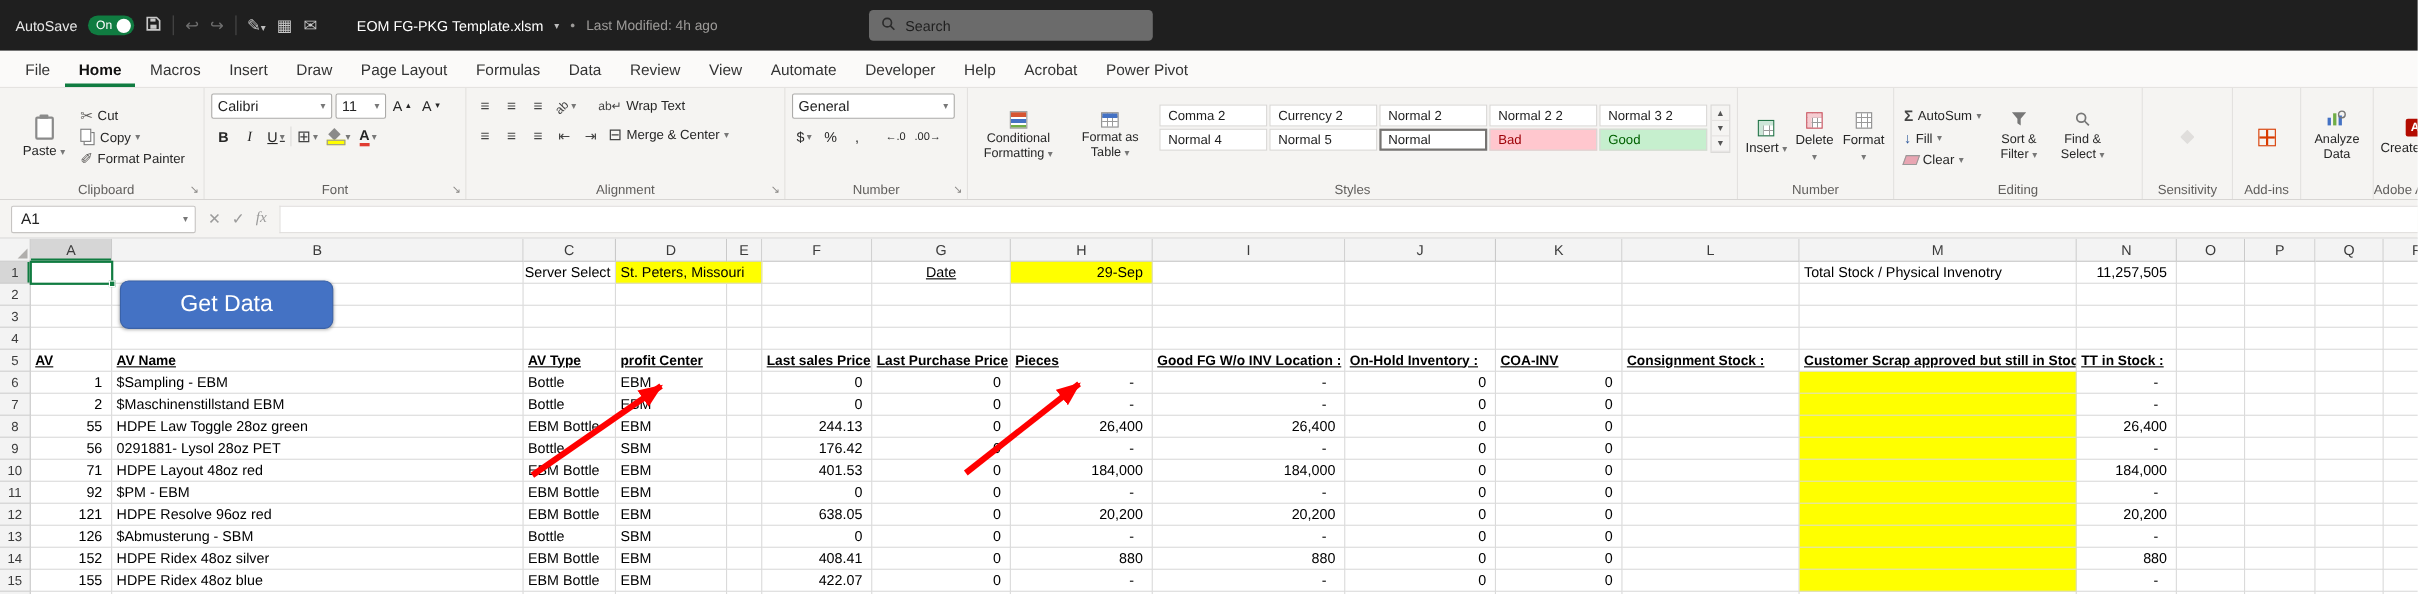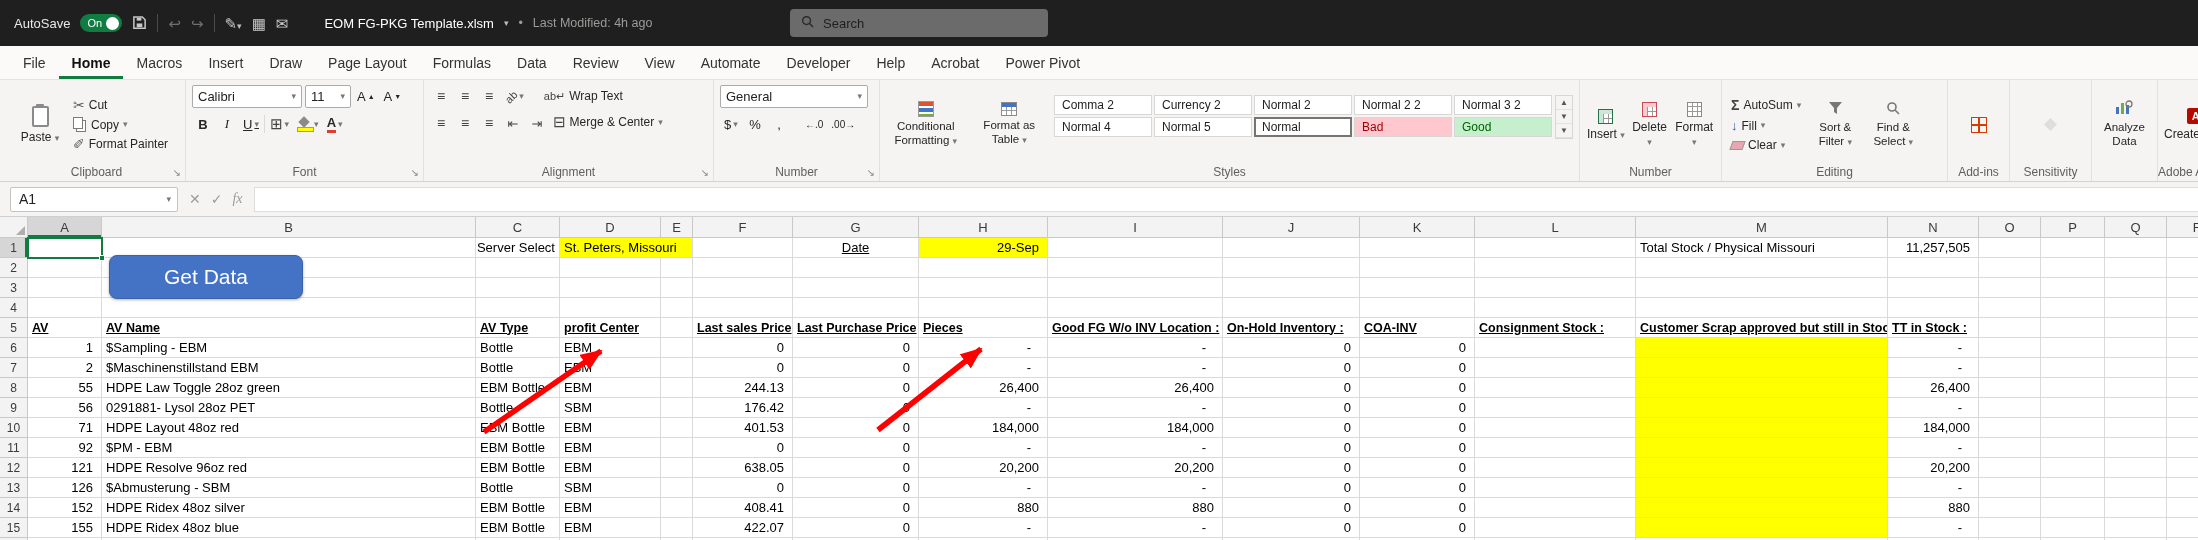--- a/index.html
+++ b/index.html
@@ -416,32 +416,32 @@
         <svg width="14" height="14" viewBox="0 0 14 14">
             <circle cx="6" cy="6" r="4" fill="none" stroke="#777" stroke-width="1.6"></circle>
             <line x1="9" y1="9" x2="13" y2="13" stroke="#777" stroke-width="1.6"></line>
           </svg>
       </span>
       <span class="two"><span>Find &amp;</span><br><span>Select</span> <span class="dd">▾</span></span>
     </div>
     <span class="grp-label">Editing</span>
   </div>
 
+  <div class="grp" style="width:82px;justify-content:center;align-items:center">
+    <div class="bigbtn" style="opacity:.55">
+      <span class="i-sens"></span>
+    </div>
+    <span class="grp-label">Sensitivity</span>
+  </div>
+
   <div class="grp" style="width:62px;justify-content:center;align-items:center">
     <div class="bigbtn">
       <span class="i-addins"></span>
     </div>
     <span class="grp-label">Add-ins</span>
-  </div>
-
-  <div class="grp" style="width:82px;justify-content:center;align-items:center">
-    <div class="bigbtn" style="opacity:.55">
-      <span class="i-sens"></span>
-    </div>
-    <span class="grp-label">Sensitivity</span>
   </div>
 
   <div class="grp" style="width:66px;justify-content:center;align-items:center">
     <div class="bigbtn">
       <span>
         <svg width="18" height="15" viewBox="0 0 18 15">
             <rect x="1" y="7" width="3" height="7" fill="#4472C4"></rect>
             <rect x="6" y="3" width="3" height="11" fill="#70AD47"></rect>
             <rect x="11" y="5" width="3" height="9" fill="#4472C4"></rect>
             <circle cx="14" cy="4" r="3" fill="none" stroke="#777" stroke-width="1.3"></circle>
@@ -501,21 +501,21 @@
       <div class="cell" style="width: 374px;"></div>
       <div class="cell r" style="width: 84px;">Server Select</div>
       <div class="cell yellow" style="width: 133px;">St. Peters, Missouri</div>
       <div class="cell" style="width: 100px;"></div>
       <div class="cell c" style="width: 126px; text-decoration: underline;">Date</div>
       <div class="cell r num yellow" style="width: 129px;">29-Sep</div>
       <div class="cell" style="width: 175px;"></div>
       <div class="cell" style="width: 137px;"></div>
       <div class="cell" style="width: 115px;"></div>
       <div class="cell" style="width: 161px;"></div>
-      <div class="cell" style="width: 252px;">Total Stock / Physical Missouri</div>
+      <div class="cell" style="width: 252px;">Total Stock / Physical Invenotry</div>
       <div class="cell r num" style="width: 91px;">11,257,505</div>
       <div class="cell" style="width: 62px;"></div>
       <div class="cell" style="width: 64px;"></div>
       <div class="cell" style="width: 62px;"></div>
       <div class="cell" style="width: 62px;"></div>
     </div>
     <div class="srow">
       <div class="rnum">2</div>
       <div class="cell" style="width: 74px;"></div>
       <div class="cell" style="width: 374px;"></div>

